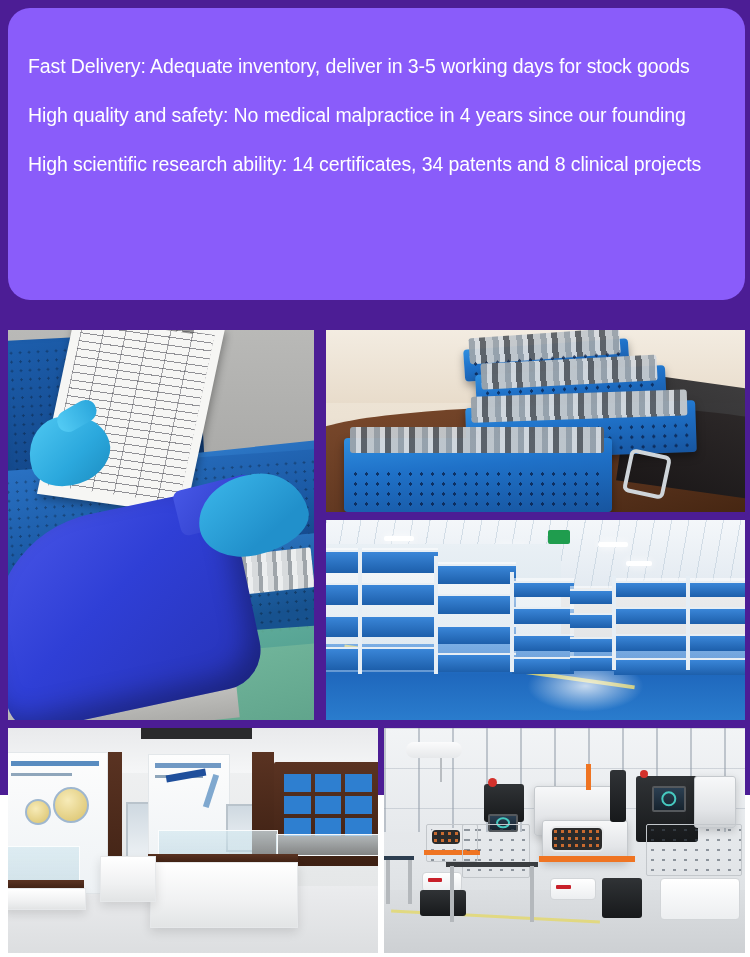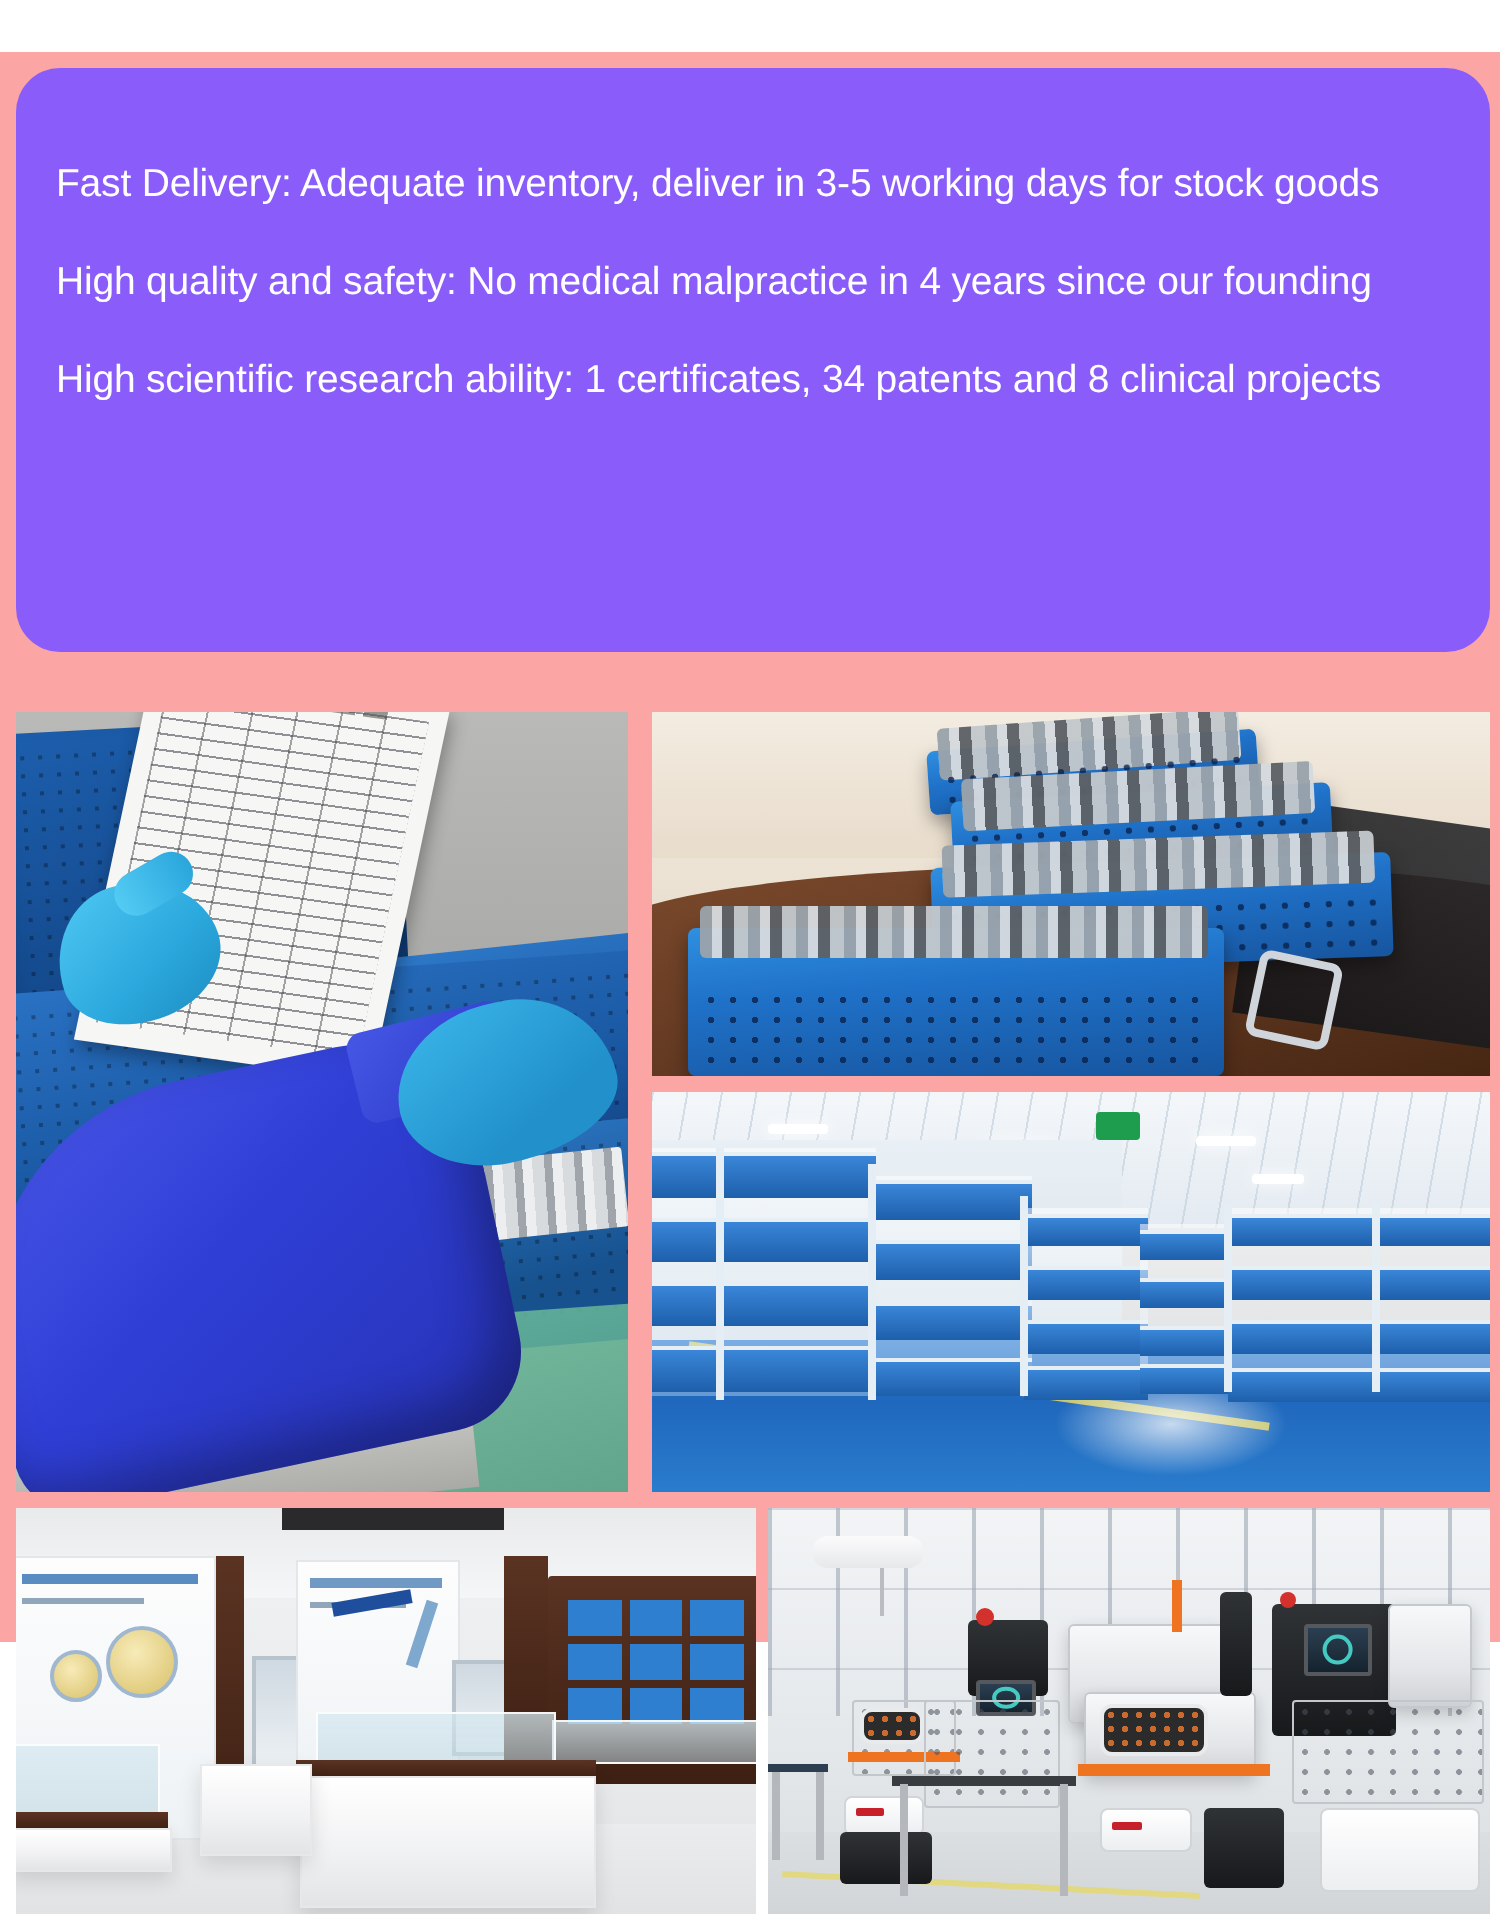--- a/index.html
+++ b/index.html
@@ -2,21 +2,21 @@
 <html><head>
 <meta charset="utf-8">
 <style>
   * { box-sizing: border-box; margin: 0; padding: 0; }
   html, body {
     width: 750px; height: 957px;
     background: #ffffff;
     font-family: "Liberation Sans", sans-serif;
     overflow: hidden;
   }
-  #root { position: relative; width: 750px; height: 795px; background:#fca5a5;margin-top:26px; }
+  #root { position: relative; width: 750px; height: 795px; background:#4c1d95; }
 
   
   .feature-panel {
     position: absolute;
     left: 8px; top: 8px;
     width: 737px; height: 292px;
     background: #8a5cfa;
     border-radius: 22px;
     padding: 34px 22px 28px 20px;
   }
@@ -201,21 +201,21 @@
 </style>
 </head>
 <body>
 
 <div id="root">
 
   <section class="feature-panel">
     <ul class="feature-list">
       <li class="feature-item">Fast Delivery: Adequate inventory, deliver in 3-5 working days for stock goods</li>
       <li class="feature-item">High quality and safety: No medical malpractice in 4 years since our founding</li>
-      <li class="feature-item">High scientific research ability: 1 certificates, 34 patents and 8 clinical projects</li>
+      <li class="feature-item">High scientific research ability: 14 certificates, 34 patents and 8 clinical projects</li>
     </ul>
   </section>
 
   <div class="grid">
 
     <figure class="photo ph-worker" aria-label="Worker in blue gown and blue gloves holding a printed inspection checklist above blue perforated sterilization trays filled with surgical instruments">
       <div class="scene">
         <div class="el w-bg"></div>
         <div class="el w-tray-top">
             <i class="w-perf"></i>

